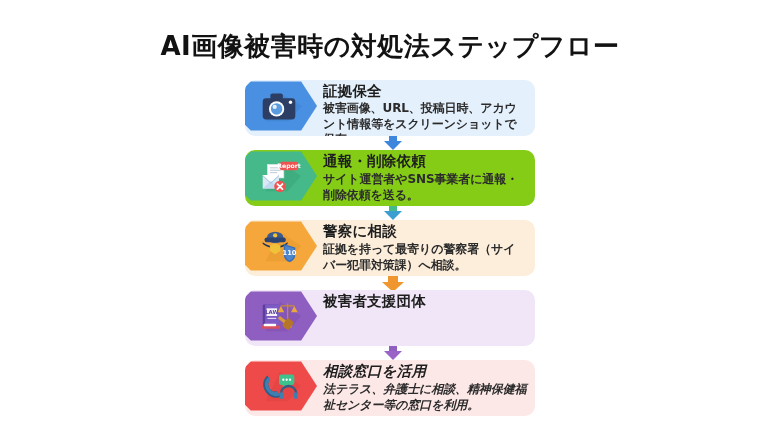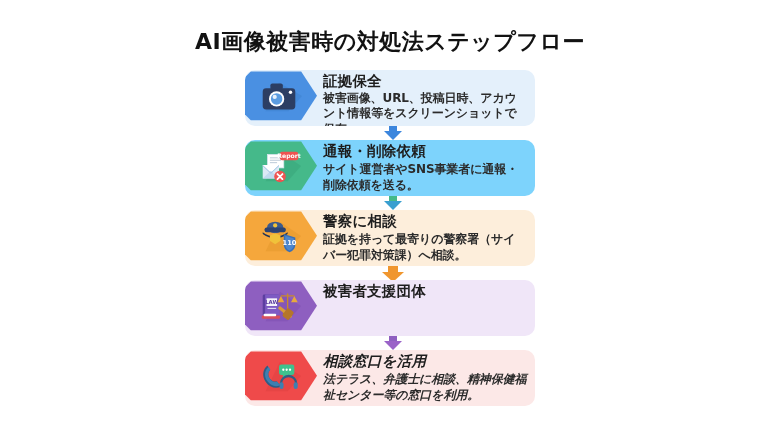--- a/index.html
+++ b/index.html
@@ -18,21 +18,21 @@
   .page {
     width: 780px;
     height: 425px;
     position: relative;
     background: #ffffff;
     box-sizing: border-box;
   }
 
   .page-title {
     text-align: center;
-    font-size: 22px;
+    font-size: 26px;
     font-weight: bold;
     color: #121212;
     letter-spacing: 0.5px;
     padding-top: 14px;
     line-height: 1.2;
     font-family: "DejaVu Sans", "Liberation Sans", sans-serif;
   }
 
   .flow {
     position: relative;
@@ -185,21 +185,21 @@
     </div>
 
     <div class="connector">
       <div class="arrow">
         <div class="stem" style="background:#3c86dd;"></div>
         <div class="head" style="border-top-color:#3c86dd;"></div>
       </div>
     </div>
 
     <div class="step-wrap">
-      <div class="card" style="background:#7dd3fc;">
+      <div class="card" style="background:#84cc16;">
         <div class="icon-panel" style="background:#45b98a;">
           <svg class="icon-svg" viewBox="0 0 48 40">
             <polygon points="25,5 47,20 33,36 10,36" fill="#36a276" opacity="0.45"></polygon>
             <rect x="12" y="8" width="17" height="14" fill="#ffffff" stroke="#d8e4ee" stroke-width="0.8"></rect>
             <line x1="14.5" y1="11.5" x2="26" y2="11.5" stroke="#b9c8d6" stroke-width="1"></line>
             <line x1="14.5" y1="14" x2="26" y2="14" stroke="#b9c8d6" stroke-width="1"></line>
             <line x1="14.5" y1="16.5" x2="22" y2="16.5" stroke="#b9c8d6" stroke-width="1"></line>
             <path d="M7 19 L24 19 L24 33 L7 33 Z" fill="#dce9f5"></path>
             <path d="M7 19 L15.5 27 L24 19 Z" fill="#ffffff"></path>
             <path d="M7 33 L15.5 25 L24 33 Z" fill="#c2daef"></path>

